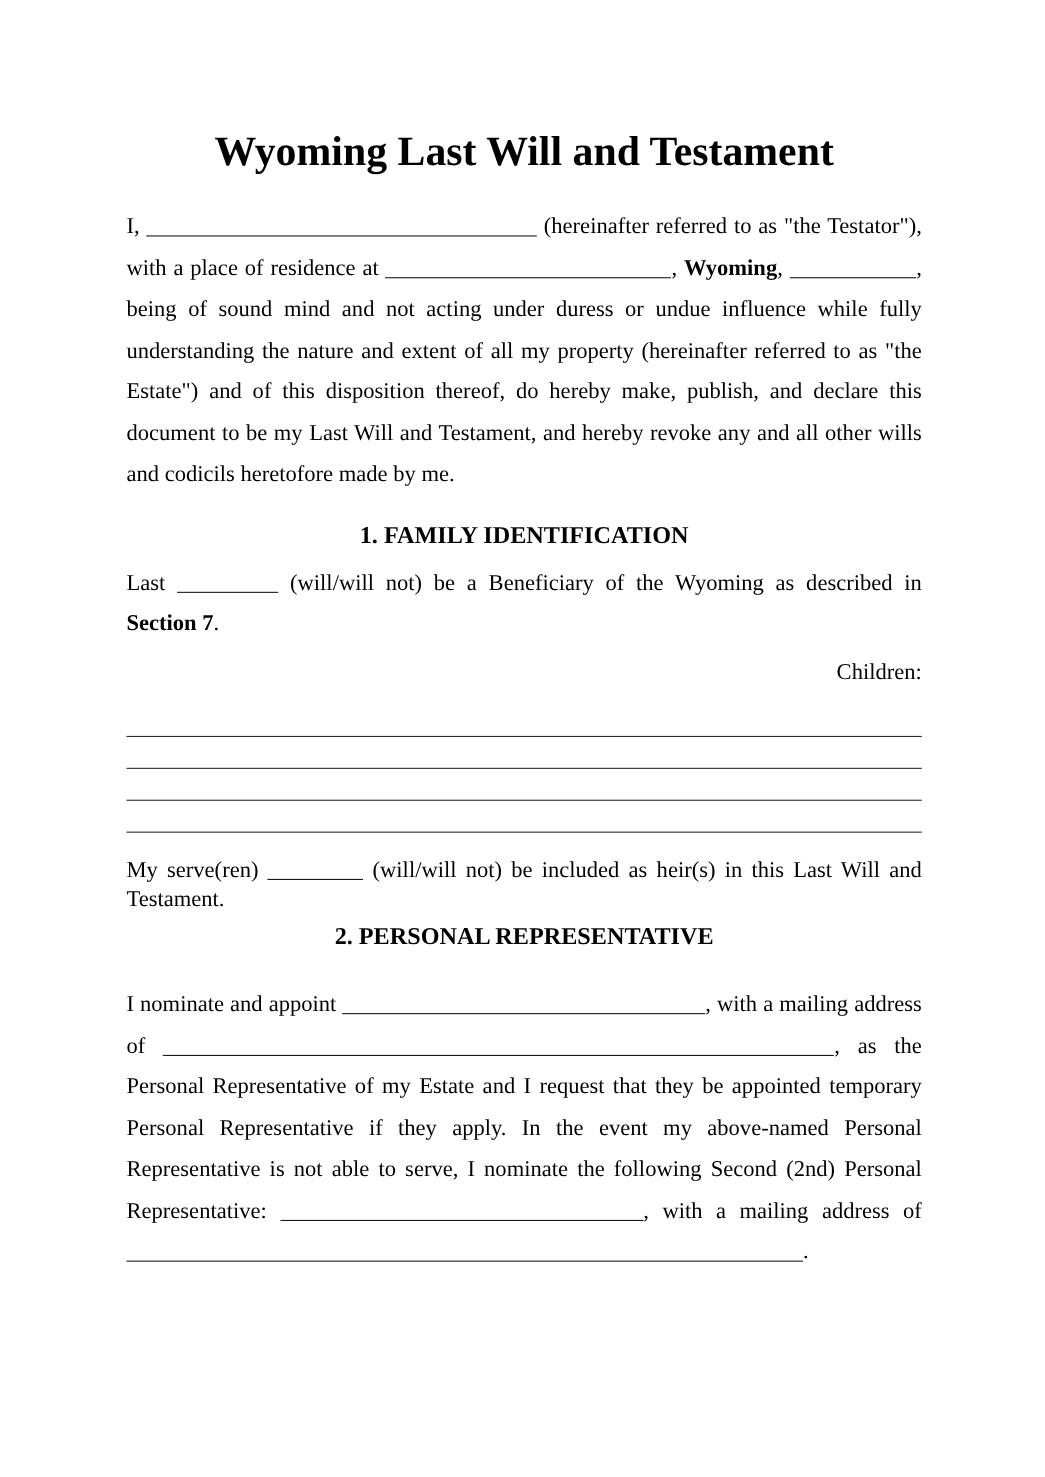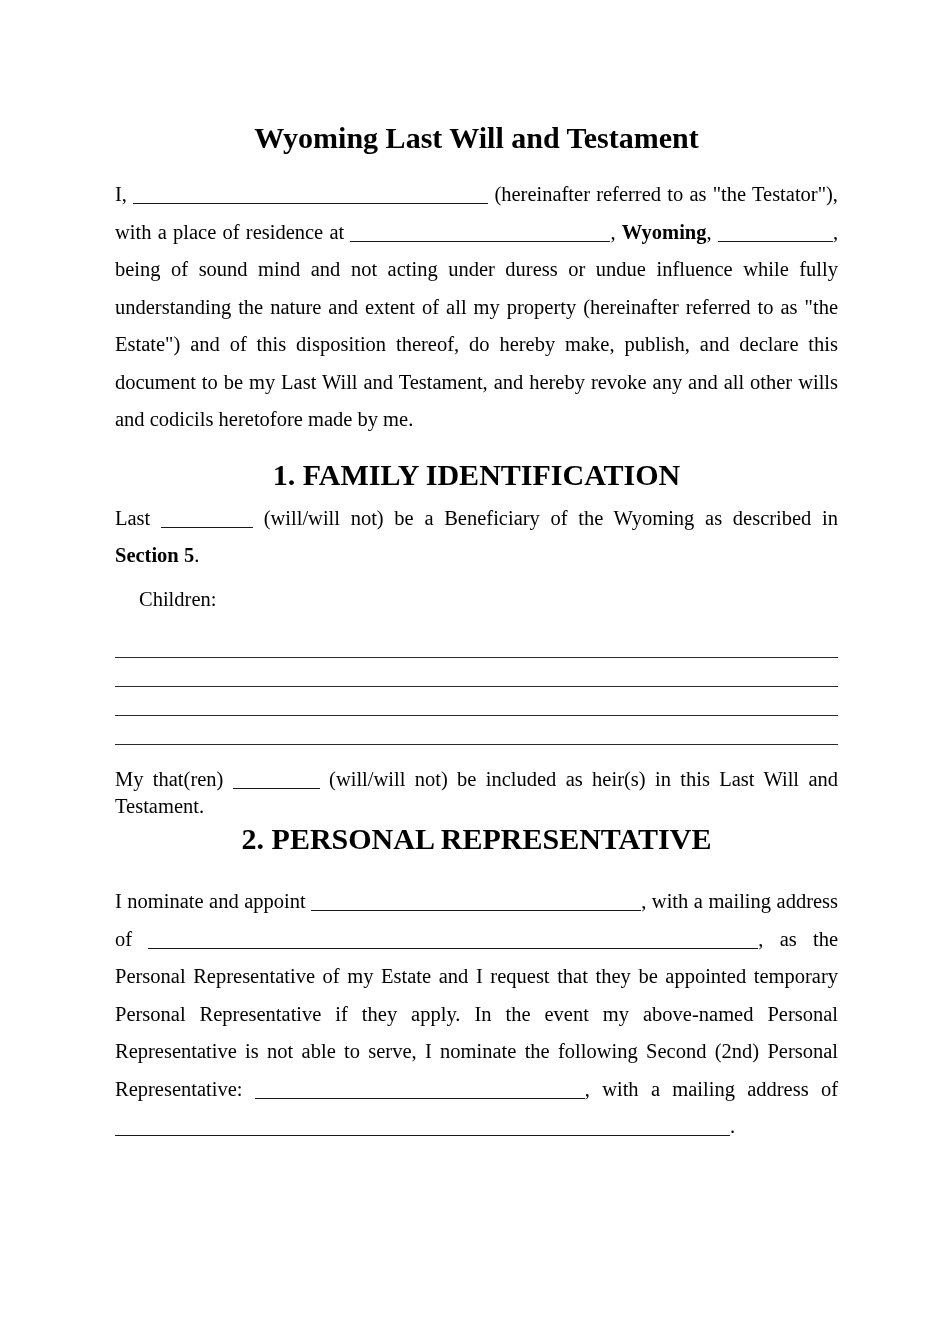--- a/index.html
+++ b/index.html
@@ -14,43 +14,43 @@
     box-sizing: border-box;
     background: #ffffff;
     padding: 116px 112px 0 115px;
     font-family: "Liberation Serif", "DejaVu Serif", serif;
     font-size: 20.5px;
     color: #000000;
     overflow: hidden;
   }
   .doc-title {
     margin: 0;
-    font-size: 30px;
+    font-size: 38px;
     line-height: 44px;
     font-weight: bold;
     text-align: center;
     white-space: nowrap;
   }
   .para {
     margin: 0;
     text-align: justify;
     line-height: 37.5px;
   }
-  .intro        { margin-top: 16px; }
+  .intro        { margin-top: 28px; }
   .section-heading {
     margin: 17px 0 0 0;
-    font-size: 30px;
+    font-size: 22px;
     line-height: 37.5px;
     font-weight: bold;
     text-align: center;
   }
   .heading-2    { margin-top: 0; }
   .married      { margin-top: 17px; }
   .they         { margin-top: 6.5px; }
-  .children-label { margin-top: 6.5px; text-align: left; margin-left: 24px; }
+  .children-label { margin-top: 6.5px; text-align: right; }
   .rules        { margin-top: 10px; }
   .rule {
     height: 28px;
     border-bottom: 1.4px solid #2a2a2a;
   }
   .heirs        { margin-top: 21px; line-height: 27px; }
   .nominate     { margin-top: 26px; }
 
   .blank {
     display: inline-block;
@@ -75,30 +75,30 @@
 
 <div class="page">
 
   <h1 class="doc-title">Wyoming Last Will and Testament</h1>
 
   <p class="para intro"><span>I, </span><span class="blank w-testator"></span><span> (hereinafter referred to as "the Testator"), with a place of residence at </span><span class="blank w-residence"></span><span>, </span><b>Wyoming</b><span>, </span><span class="blank w-county"></span><span>, being of sound mind and not acting under duress or undue influence while fully understanding the nature and extent of all my property (hereinafter referred to as "the Estate") and of this disposition thereof, do hereby make, publish, and declare this document to be my Last Will and Testament, and hereby revoke any and all other wills and codicils heretofore made by me.</span></p>
 
   <h2 class="section-heading">1. FAMILY IDENTIFICATION</h2>
 
 
-  <p class="para they"><span>Last </span><span class="blank w-they"></span><span> (will/will not) be a Beneficiary of the Wyoming as described in </span><b>Section 5</b><span>.</span></p>
+  <p class="para they"><span>Last </span><span class="blank w-they"></span><span> (will/will not) be a Beneficiary of the Wyoming as described in </span><b>Section 7</b><span>.</span></p>
 
   <p class="para children-label">Children:</p>
 
   <div class="rules">
     <div class="rule"></div>
     <div class="rule"></div>
     <div class="rule"></div>
     <div class="rule"></div>
   </div>
 
-  <p class="para heirs"><span>My that(ren) </span><span class="blank w-heirs"></span><span> (will/will not) be included as heir(s) in this Last Will and Testament.</span></p>
+  <p class="para heirs"><span>My serve(ren) </span><span class="blank w-heirs"></span><span> (will/will not) be included as heir(s) in this Last Will and Testament.</span></p>
 
   <h2 class="section-heading heading-2">2. PERSONAL REPRESENTATIVE</h2>
 
   <p class="para nominate"><span>I nominate and appoint </span><span class="blank w-nominate"></span><span>, with a mailing address of </span><span class="blank w-address1"></span><span>, as the Personal Representative of my Estate and I request that they be appointed temporary Personal Representative if they apply. In the event my above-named Personal Representative is not able to serve, I nominate the following Second (2nd) Personal Representative: </span><span class="blank w-secondrep"></span><span>, with a mailing address of </span><span class="blank w-address2"></span><span>.</span></p>
 
 </div>
 
 </body></html>

